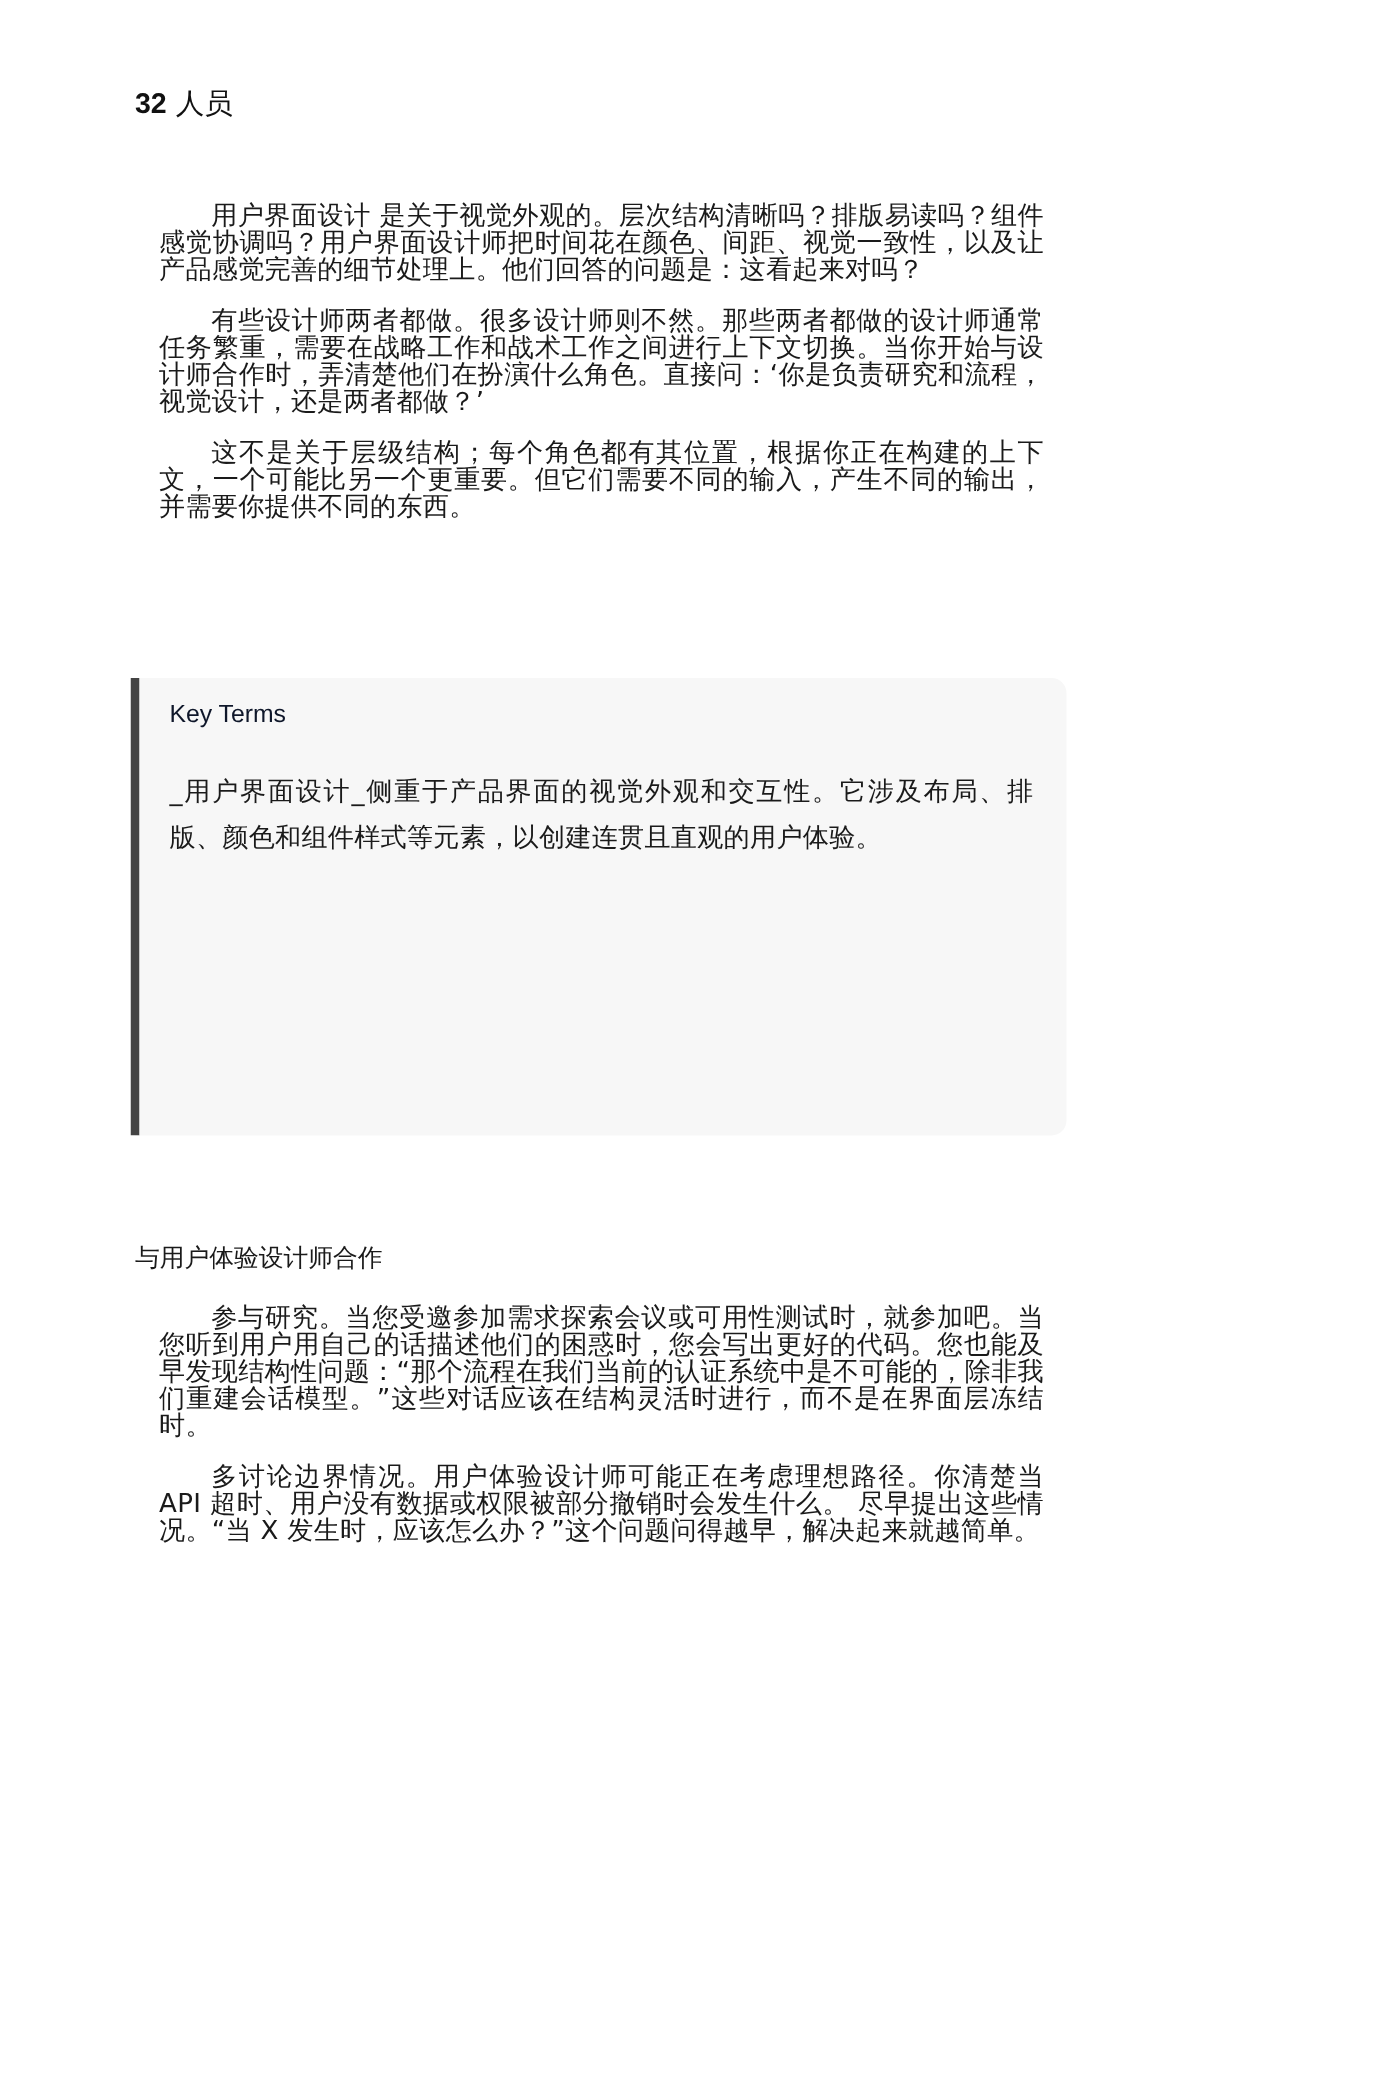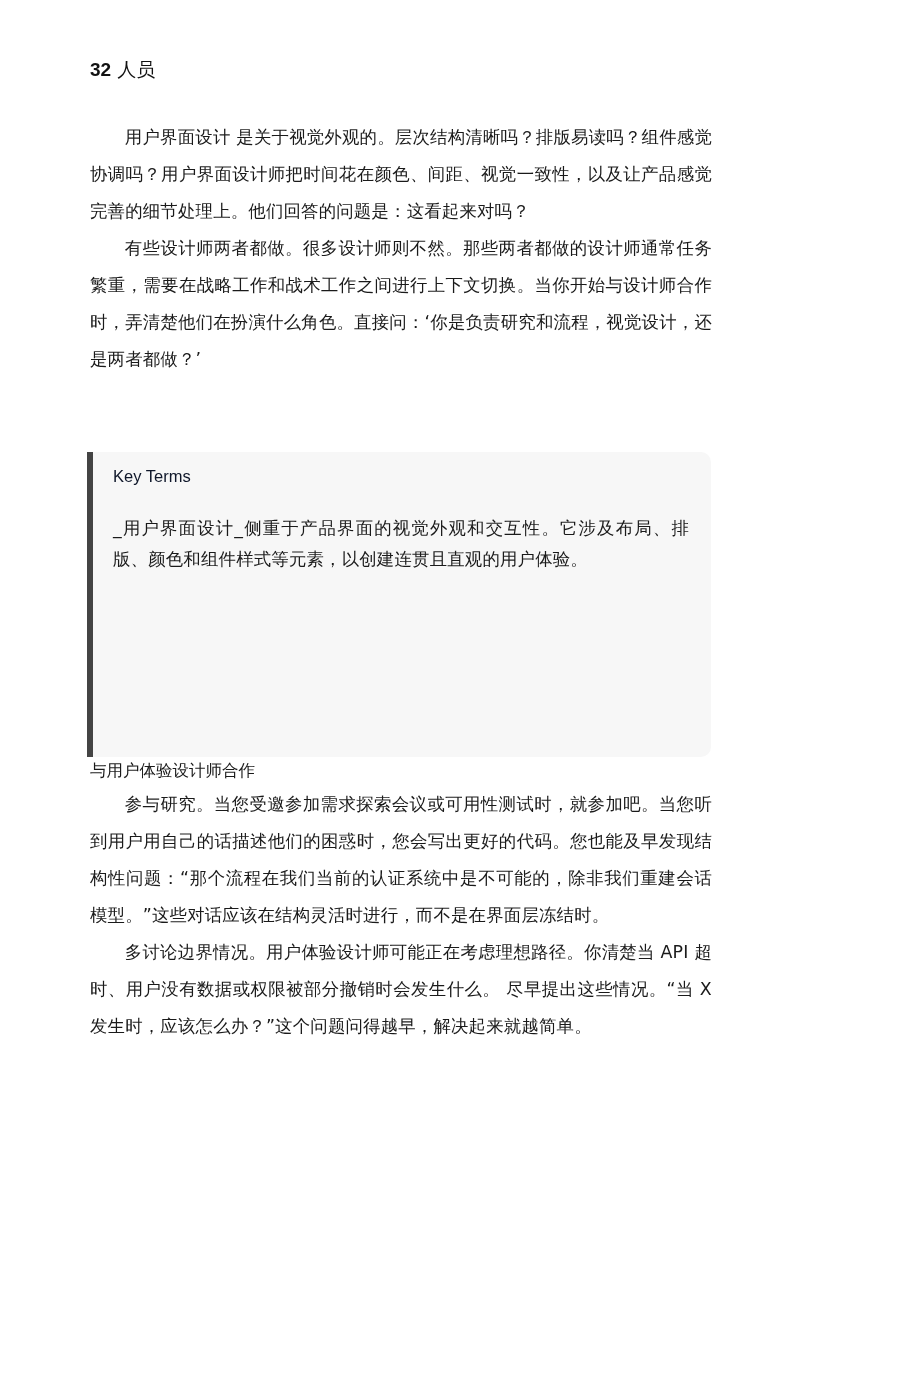--- a/index.html
+++ b/index.html
@@ -28,24 +28,24 @@
       font-size: 19px;
       line-height: 26px;
       color: #111;
     }
     .running-head .page-num {
       font-weight: bold;
       font-family: "Liberation Sans", sans-serif;
     }
     .body-text {
       font-size: 17.4px;
-      line-height: 37px;
+      line-height: 18px;
       letter-spacing: 0.2px;
       text-align: justify;
-      margin: 0;
+      margin: 16px;
     }
     .indent {
       text-indent: 2em;
     }
     .section-top {
       position: absolute;
       top: 119px;
       left: 0;
       width: 622px;
     }
@@ -70,21 +70,21 @@
     }
     .key-terms .kt-def {
       font-size: 17.4px;
       line-height: 31px;
       letter-spacing: 0.2px;
       margin: 0 0 11px 0;
       text-align: justify;
     }
     .section-bottom {
       position: absolute;
-      top: 756px;
+      top: 824px;
       left: 0;
       width: 622px;
     }
     .subhead {
       font-size: 16.5px;
       line-height: 30px;
       margin: 0;
       color: #1a1a1a;
     }
   </style>
@@ -94,20 +94,21 @@
 <div class="page">
 
   <div class="running-head">
     <span class="page-num">32</span>
     <span>人员</span>
   </div>
 
   <div class="section-top">
     <p class="body-text indent">用户界面设计 是关于视觉外观的。层次结构清晰吗？排版易读吗？组件感觉协调吗？用户界面设计师把时间花在颜色、间距、视觉一致性，以及让产品感觉完善的细节处理上。他们回答的问题是：这看起来对吗？</p>
     <p class="body-text indent">有些设计师两者都做。很多设计师则不然。那些两者都做的设计师通常任务繁重，需要在战略工作和战术工作之间进行上下文切换。当你开始与设计师合作时，弄清楚他们在扮演什么角色。直接问：‘你是负责研究和流程，视觉设计，还是两者都做？’</p>
+    <p class="body-text indent">这不是关于层级结构；每个角色都有其位置，根据你正在构建的上下文，一个可能比另一个更重要。但它们需要不同的输入，产生不同的输出，并需要你提供不同的东西。</p>
   </div>
 
   <div class="key-terms">
     <p class="kt-title">Key Terms</p>
     <p class="kt-def">_用户界面设计_侧重于产品界面的视觉外观和交互性。它涉及布局、排版、颜色和组件样式等元素，以创建连贯且直观的用户体验。</p>
   </div>
 
   <div class="section-bottom">
     <p class="subhead">与用户体验设计师合作</p>
     <p class="body-text indent">参与研究。当您受邀参加需求探索会议或可用性测试时，就参加吧。当您听到用户用自己的话描述他们的困惑时，您会写出更好的代码。您也能及早发现结构性问题：“那个流程在我们当前的认证系统中是不可能的，除非我们重建会话模型。”这些对话应该在结构灵活时进行，而不是在界面层冻结时。</p>

